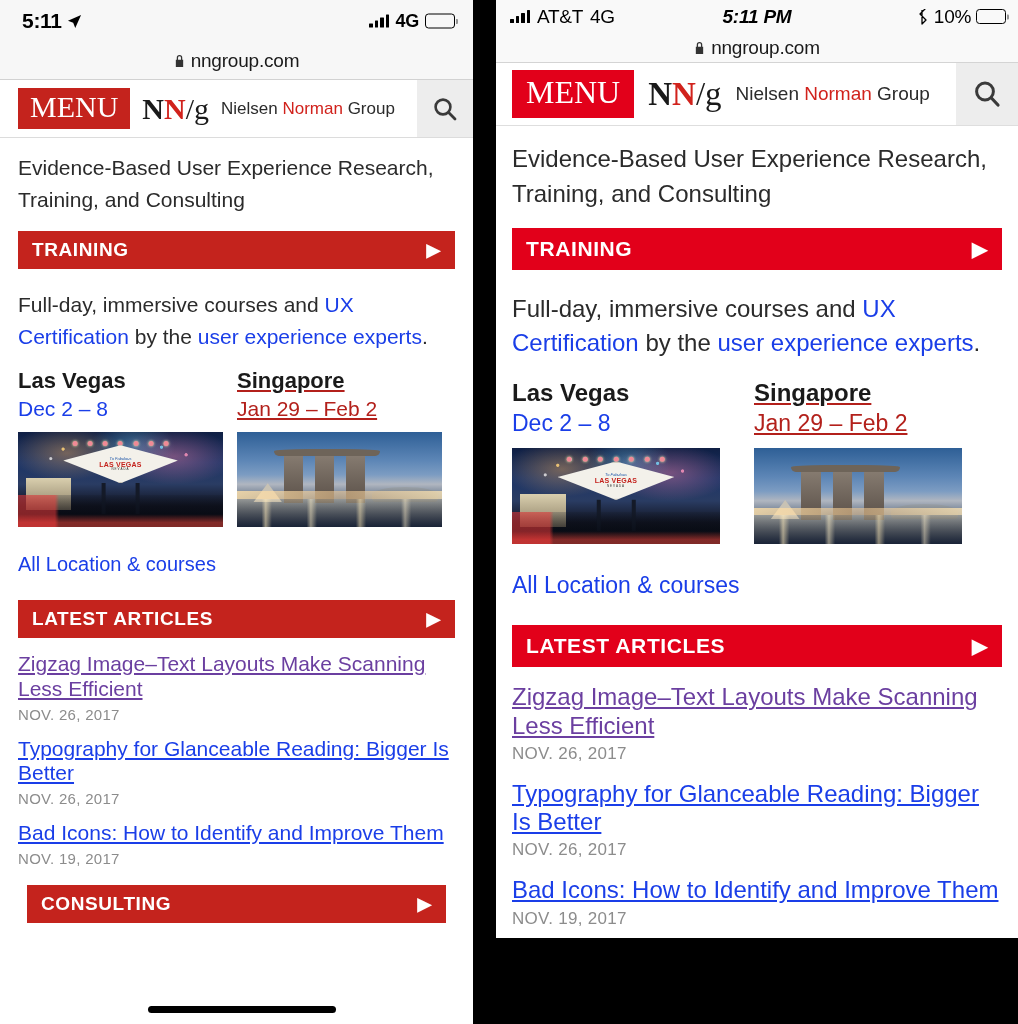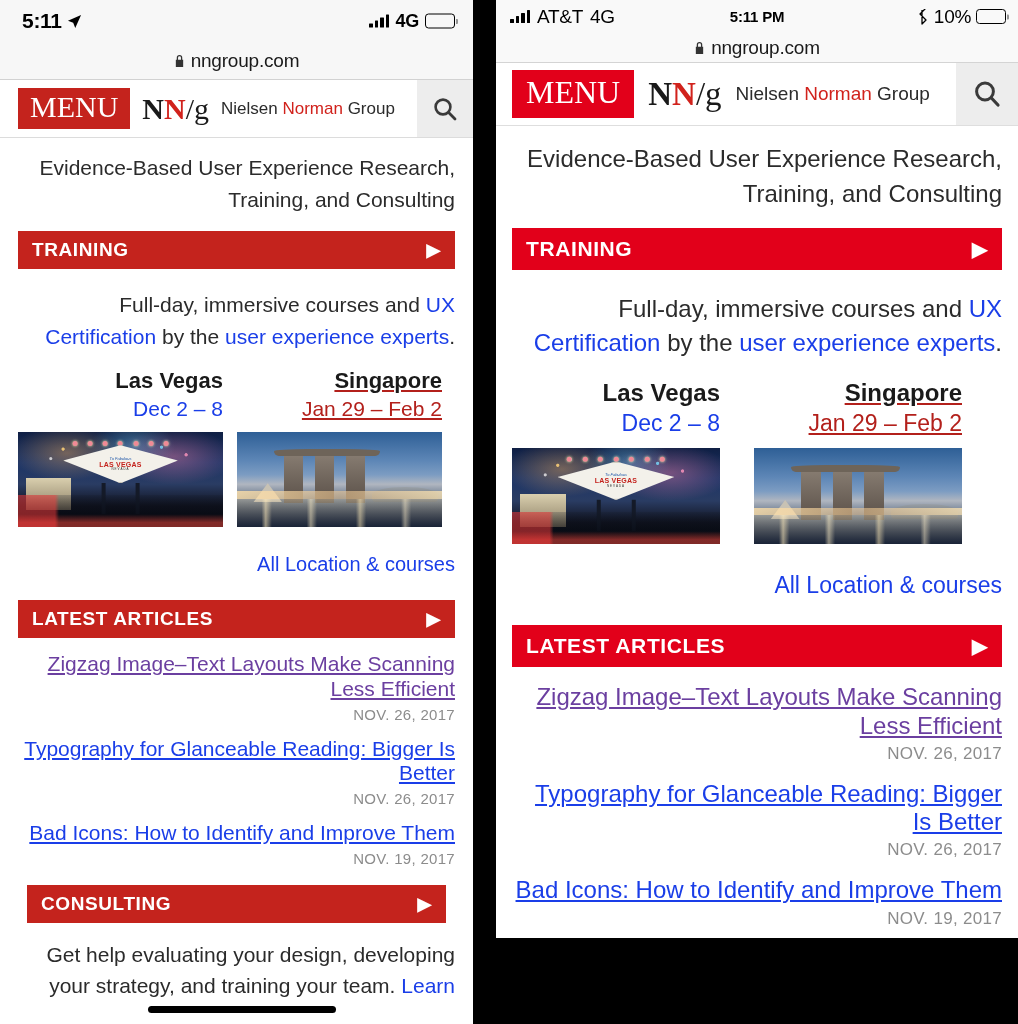--- a/index.html
+++ b/index.html
@@ -3,21 +3,21 @@
 <meta charset="utf-8">
 <title>NN/g Mobile Comparison</title>
 <style>
   * { box-sizing: border-box; margin: 0; padding: 0; }
   html, body {
     width: 1018px; height: 1024px;
     background: #000;
     font-family: "Liberation Sans", sans-serif;
     overflow: hidden;
   }
-  .stage { position: relative; width: 1018px; height: 1024px; background: #3b82f6; text-align: right; }
+  .stage { position: relative; width: 1018px; height: 1024px; background: #3b82f6; }
 
   
   .phone-left {
     position: absolute; left: 0; top: 0;
     width: 473px; height: 1024px;
     background: #ffffff;
     overflow: hidden;
   }
   .statusbar-l {
     height: 42px; width: 100%;
@@ -213,21 +213,21 @@
   }
   .statusbar-r {
     height: 33px; background: #f9f9f9;
     display: flex; align-items: center; padding: 0 12px 0 14px;
     position: relative;
   }
   .sb-r-left { display: flex; align-items: center; gap: 7px; }
   .carrier { font-size: 19px; color: #000; letter-spacing: -0.3px; }
   .sb-r-center {
     position: absolute; left: 50%; transform: translateX(-50%);
-    font-size: 15px; font-weight: bold; color: #000; letter-spacing: -0.2px;
+    font-size: 19px; font-weight: bold; color: #000; letter-spacing: -0.2px; font-style: italic;
   }
   .sb-r-right { margin-left: auto; display: flex; align-items: center; gap: 5px; }
   .bt-icon { width: 11px; height: 16px; }
   .pct { font-size: 19px; color: #000; letter-spacing: -0.3px; }
   .urlbar-r {
     height: 30px; background: #f9f9f9;
     display: flex; align-items: center; justify-content: center; gap: 6px;
     border-bottom: 1px solid #d4d4d4;
   }
   .urlbar-r .url-text { font-size: 19px; color: #1a1a1a; letter-spacing: -0.2px; }
@@ -390,23 +390,20 @@
         <span class="art-date">NOV. 19, 2017</span>
       </div>
 
       <div style="padding:0 27px; margin-top:18px;">
         <div class="sec-bar" style="margin:0;">
           <span>CONSULTING</span>
           <span class="arrow">▶</span>
         </div>
       </div>
 
-      <div class="body-copy" style="padding-top:16px;">
-        <span>Get help evaluating your design, developing your strategy, and training your team. </span><a class="blue" href="#">Learn</a>
-      </div>
     </div>
 
     <div class="home-indicator"></div>
   </div>
 
   <div class="phone-right">
     <div class="screen-right">
 
       <div class="statusbar-r">
         <span class="sb-r-left">

